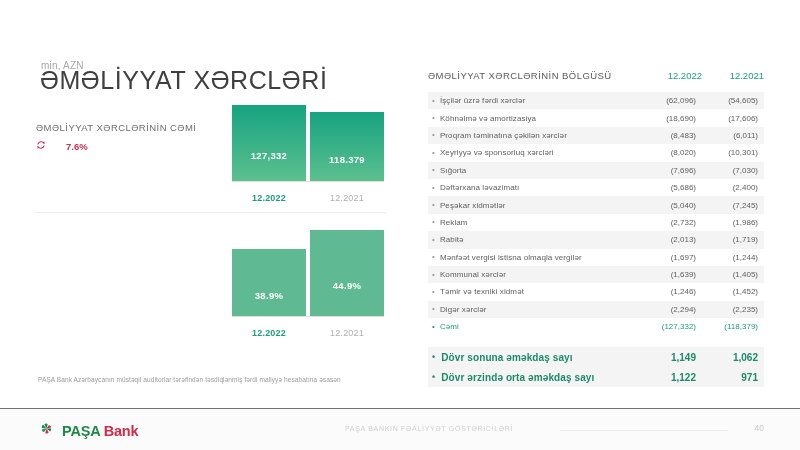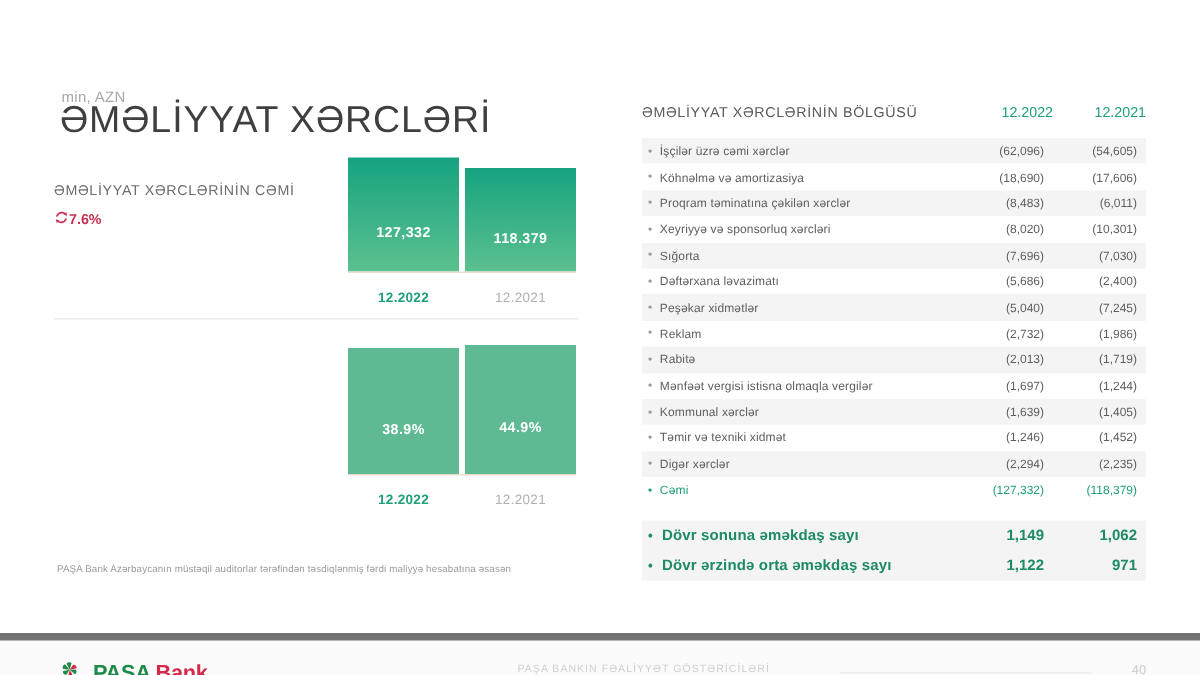--- a/index.html
+++ b/index.html
@@ -44,21 +44,21 @@
   .chart-caption-title {
     font-size: 9.5px;
     letter-spacing: 0.45px;
     color: #6d6d6d;
     white-space: nowrap;
   }
   .chart-delta {
     margin-top: 7px;
     display: flex;
     align-items: center;
-    gap: 0;
+    gap: 20px;
     font-size: 9.5px;
     font-weight: bold;
     color: #c8304f;
   }
   .delta-icon { display: block; }
 
   .bars-area {
     position: absolute;
     left: 196px; top: 0;
     width: 152px; height: 100%;
@@ -195,23 +195,23 @@
     text-align: right;
     font-size: 10px;
     font-weight: bold;
     color: #1d8a68;
   }
 
   
   .bottom-bar {
     position: absolute;
     left: 0; bottom: 0;
-    width: 800px; height: 28px;
+    width: 800px; height: 42px;
     background: #fbfbfb;
-    border-top: 5px solid #737373;
+    border-top: 1px solid #737373;
   }
   .logo {
     position: absolute;
     left: 38px; top: 11px;
     display: flex;
     align-items: center;
     gap: 7px;
   }
   .logo-text {
     font-size: 14.5px;
@@ -281,21 +281,21 @@
     </div>
   </div>
 </div>
 
 <div class="section-divider"></div>
 
 <div class="chart-block" id="chart-block-2">
   <div class="bars-area">
     <div class="bars-row">
       <div class="bar-col">
-        <div class="bar bar-flat" style="height:84px">
+        <div class="bar bar-flat" style="height:67px">
           <span class="bar-value">38.9%</span>
         </div>
       </div>
       <div class="bar-col">
         <div class="bar bar-flat" style="height:86px">
           <span class="bar-value">44.9%</span>
         </div>
       </div>
     </div>
     <div class="axis-line"></div>
@@ -311,21 +311,21 @@
 <div class="table-wrap">
   <div class="table-head">
     <div class="table-head-title">ƏMƏLİYYAT XƏRCLƏRİNİN BÖLGÜSÜ</div>
     <div class="table-head-col">12.2022</div>
     <div class="table-head-col">12.2021</div>
   </div>
   <div id="table-body">
       <div class="t-row alt">
         <div class="t-label">
           <span class="dot">•</span>
-          <span>İşçilər üzrə cəmi xərclər</span>
+          <span>İşçilər üzrə fərdi xərclər</span>
         </div>
         <div class="t-val">(62,096)</div>
         <div class="t-val">(54,605)</div>
       </div>
       <div class="t-row">
         <div class="t-label">
           <span class="dot">•</span>
           <span>Köhnəlmə və amortizasiya</span>
         </div>
         <div class="t-val">(18,690)</div>

